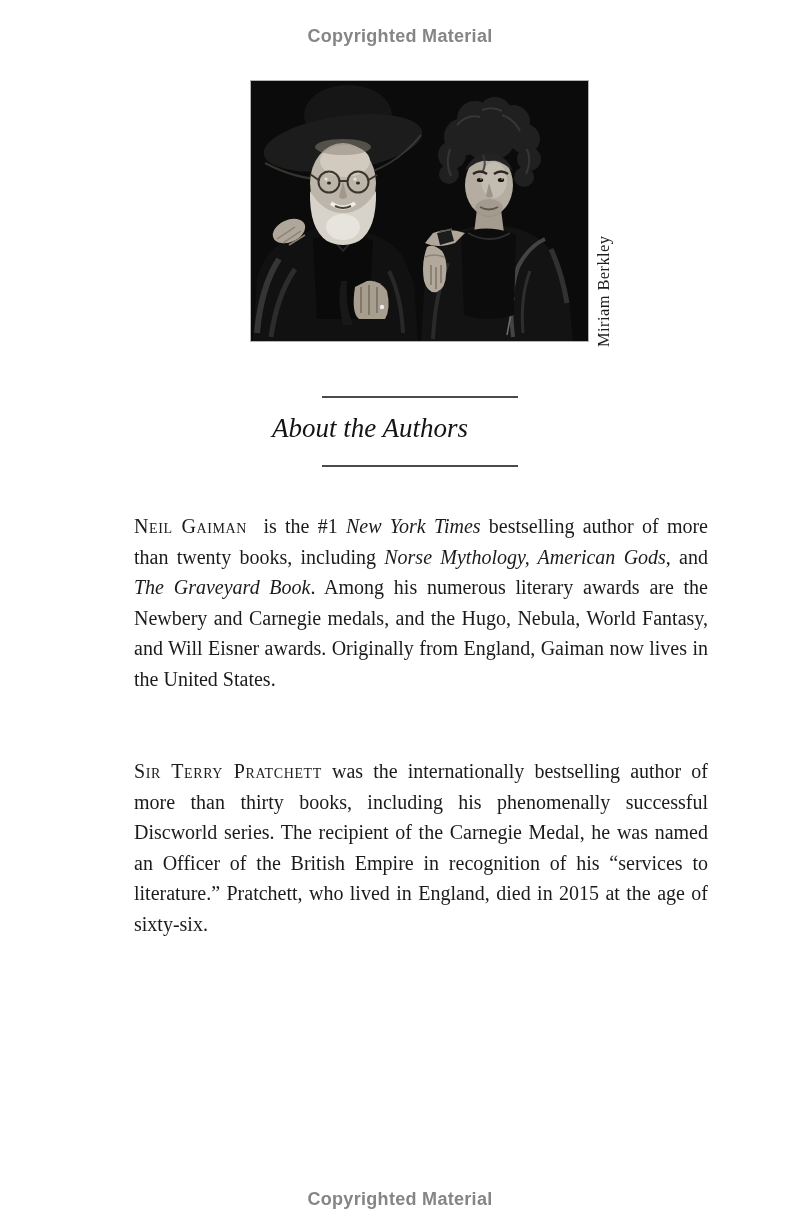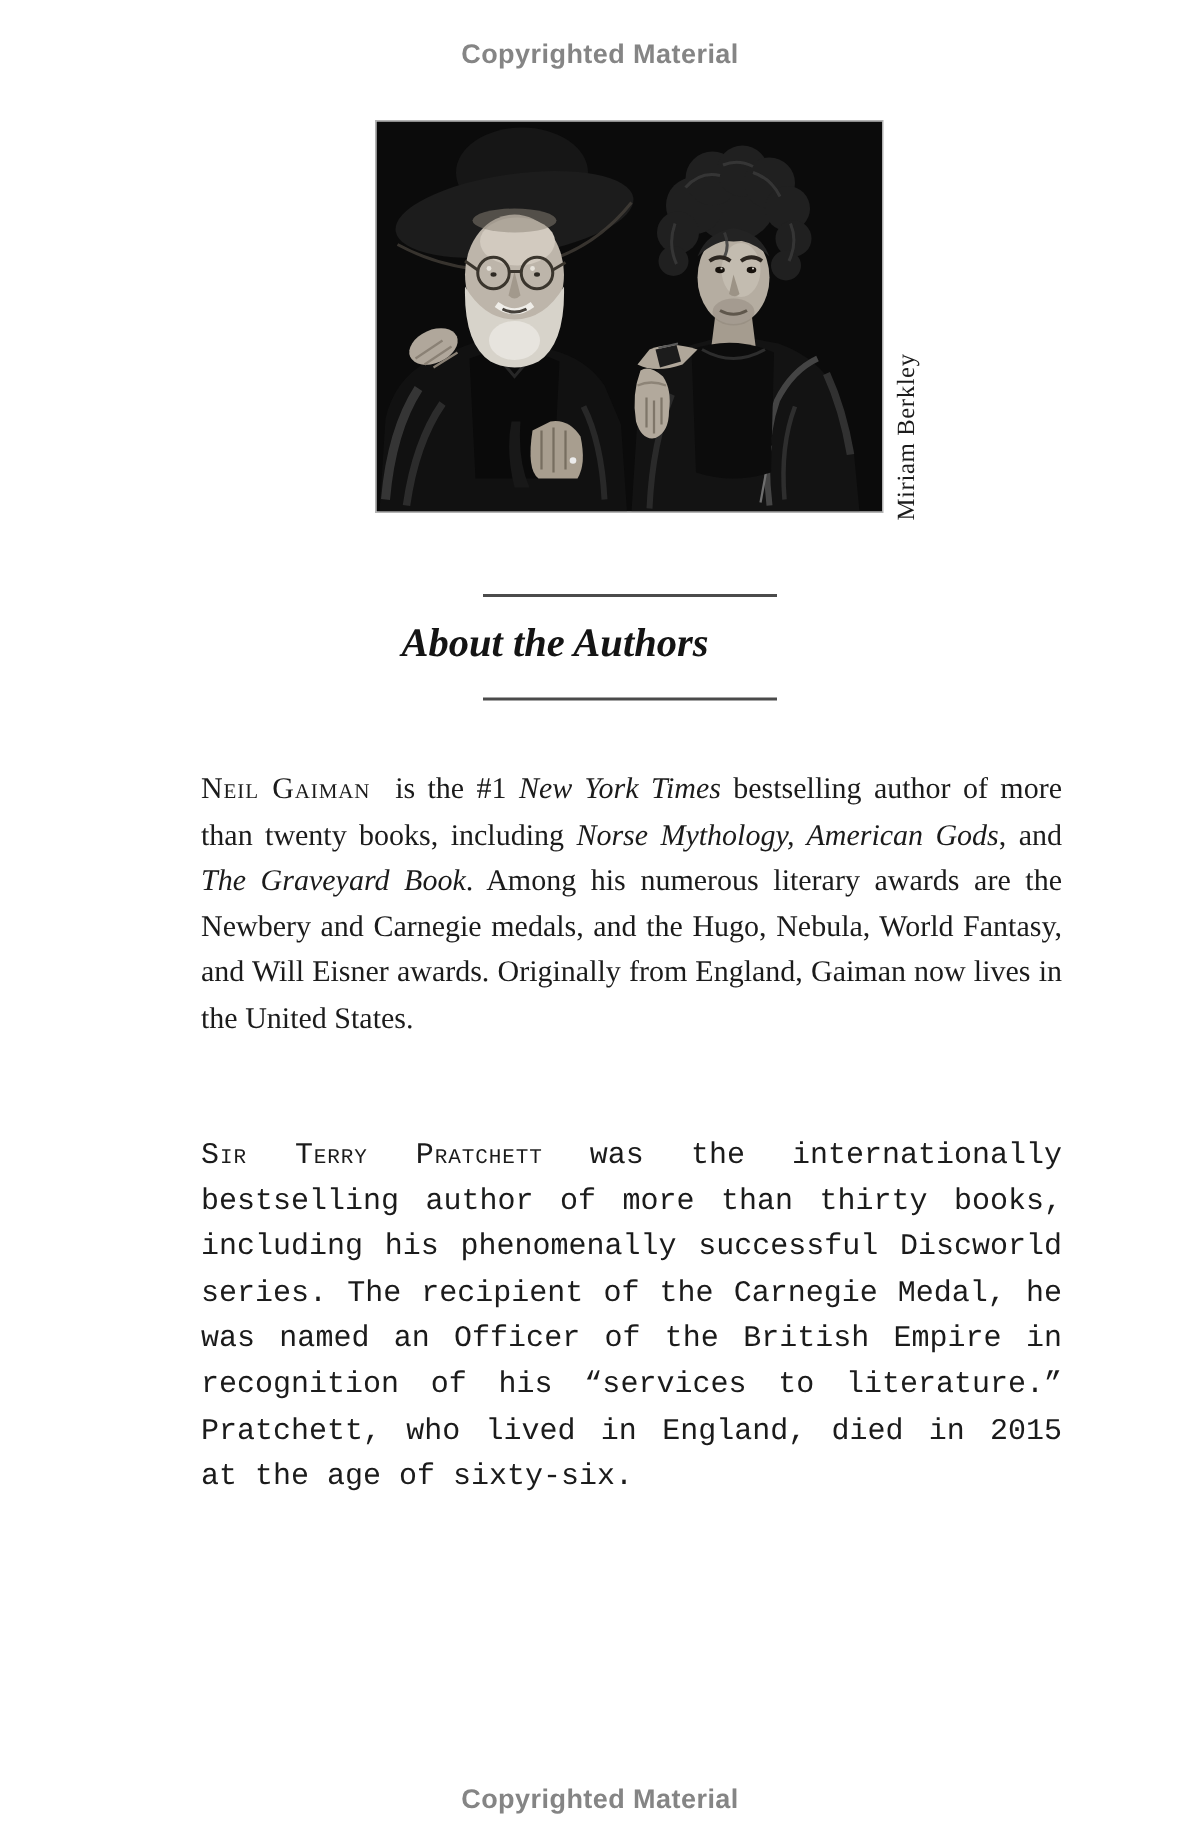--- a/index.html
+++ b/index.html
@@ -29,29 +29,29 @@
   }
   .rule{
     position:absolute;left:322px;width:196px;height:2px;
     background:var(--rule,#4b4b4b);
   }
   .rule-top{top:396px;}
   .rule-bottom{top:465px;}
   .heading{
     position:absolute;left:0;top:413px;width:740px;margin:0;
     text-align:center;font-family:"Liberation Serif",serif;
-    font-style:italic;font-weight:700;font-size:27px;color:#141414;
+    font-style:italic;font-weight:400;font-size:27px;color:#141414;
   }
   .bio{
     position:absolute;left:134px;width:574px;margin:0;
     font-size:20px;line-height:30.6px;text-align:justify;
     color:var(--ink,#1b1b1b);
   }
   .bio-1{top:511px;}
-  .bio-2{top:756px;font-family:Liberation Mono, monospace;}
+  .bio-2{top:756px;}
   .seg-italic{font-style:italic;}
   .seg-smallcaps{font-variant:small-caps;letter-spacing:0.6px;}
 </style>
 </head>
 <body>
 
 <div class="page">
 
   <div class="copyright top">Copyrighted Material</div>
 

